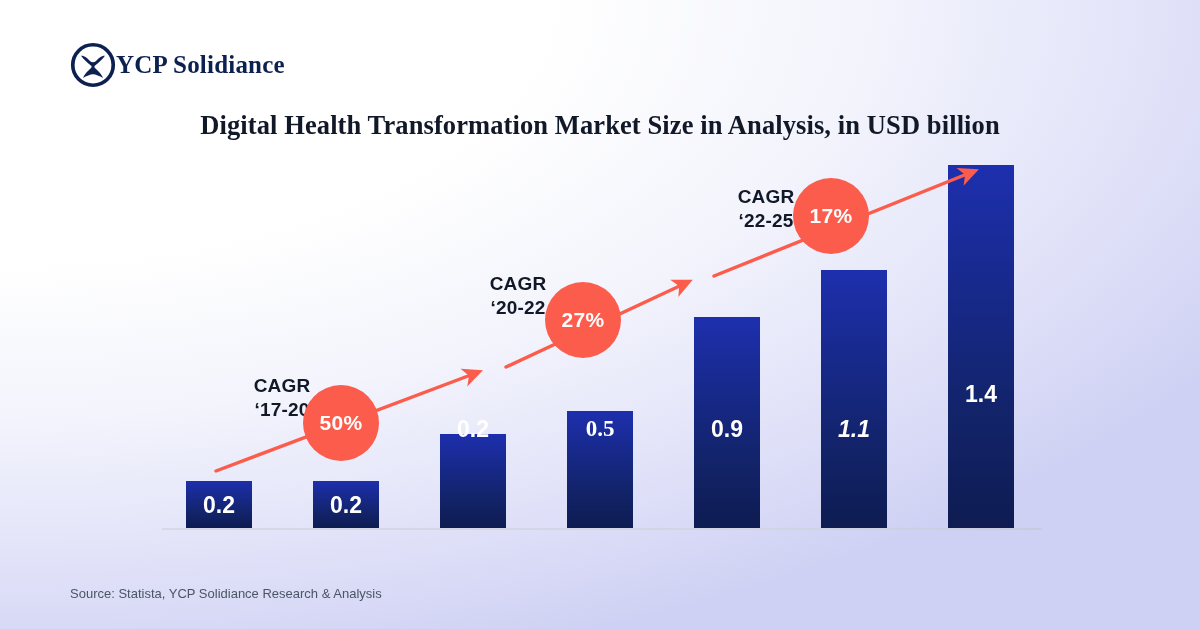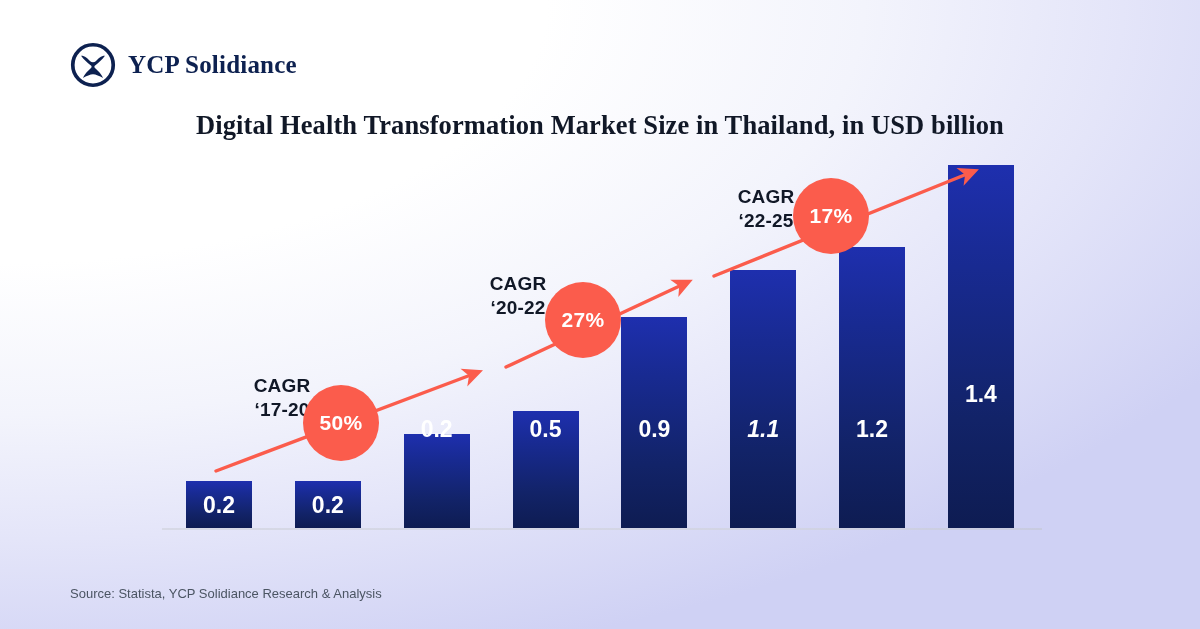--- a/index.html
+++ b/index.html
@@ -8,21 +8,21 @@
     font-family: "Liberation Sans", sans-serif;
     background:
       radial-gradient(120% 110% at 0% 0%, #ffffff 0%, #ffffff 38%, #f3f4fc 60%, #e4e5f9 78%, #cfd1f4 100%),
       linear-gradient(135deg, #ffffff 0%, #ffffff 45%, #dfe1fa 75%, #a9aef0 100%);
     overflow:hidden;
     position:relative;
   }
   #stage { position:relative; width:1200px; height:629px; }
 
   
-  .logo-row { position:absolute; left:70px; top:42px; display:flex; align-items:center; gap:12px; }
+  .logo-row { position:absolute; left:70px; top:42px; display:flex; align-items:center; }
   .logo-mark { width:46px; height:46px; display:block; }
   .logo-text {
     font-family:"Liberation Serif", serif;
     font-weight:bold; font-size:25px; color:#0d2150; letter-spacing:.2px; white-space:nowrap;
   }
 
   
   .chart-title {
     position:absolute; left:0; right:0; top:110px; text-align:center;
     font-family:"Liberation Serif", serif;
@@ -82,21 +82,21 @@
         <circle cx="50" cy="50" r="44" fill="none" stroke="#0d2150" stroke-width="8"></circle>
         <path d="M24 30 C33 30 38 36 44 42 C47 45 53 45 56 42 C62 36 67 30 76 30
                  C70 38 63 45 56 50 C52 52.5 52 55 56 58 C62 63 68 70 72 78
                  C64 74 56 70 50 70 C44 70 36 74 28 78 C32 70 38 63 44 58
                  C48 55 48 52.5 44 50 C37 45 30 38 24 30 Z" fill="#0d2150"></path>
       </svg>
     </span>
     <span class="logo-text">YCP Solidiance</span>
   </div>
 
-  <div class="chart-title">Digital Health Transformation Market Size in Thailand, in USD billion</div>
+  <div class="chart-title">Digital Health Transformation Market Size in Analysis, in USD billion</div>
 
   <div class="plot">
     <div class="axis-line"></div>
     <div class="bars" id="bars">
         <div class="bar-col">
           <div class="bar" style="height: 46.8387px;">
             <span class="bar-value" style="top: 10.4194px;">0.2</span>
           </div>
         </div>
         <div class="bar-col">
@@ -104,36 +104,31 @@
             <span class="bar-value" style="top: 10.4194px;">0.2</span>
           </div>
         </div>
         <div class="bar-col">
           <div class="bar" style="height: 93.6774px;">
             <span class="bar-value" style="top: -18.3226px;">0.2</span>
           </div>
         </div>
         <div class="bar-col">
           <div class="bar" style="height: 117.097px;">
-            <span class="bar-value" style="top: 5.09677px;">0.5</span>
+            <span class="bar-value" style="top: 5.09677px; font-family: Liberation Serif, serif;">0.5</span>
           </div>
         </div>
         <div class="bar-col">
           <div class="bar" style="height: 210.774px;">
             <span class="bar-value" style="top: 98.7742px;">0.9</span>
           </div>
         </div>
         <div class="bar-col">
           <div class="bar" style="height: 257.613px; font-style: italic;">
             <span class="bar-value" style="top: 145.613px;">1.1</span>
-          </div>
-        </div>
-        <div class="bar-col">
-          <div class="bar" style="height: 281.032px;">
-            <span class="bar-value" style="top: 169.032px;">1.2</span>
           </div>
         </div>
         <div class="bar-col">
           <div class="bar" style="height: 383px; padding-left: 24px;">
             <span class="bar-value" style="top: 215.871px;">1.4</span>
           </div>
         </div>
       </div>
   </div>
 

